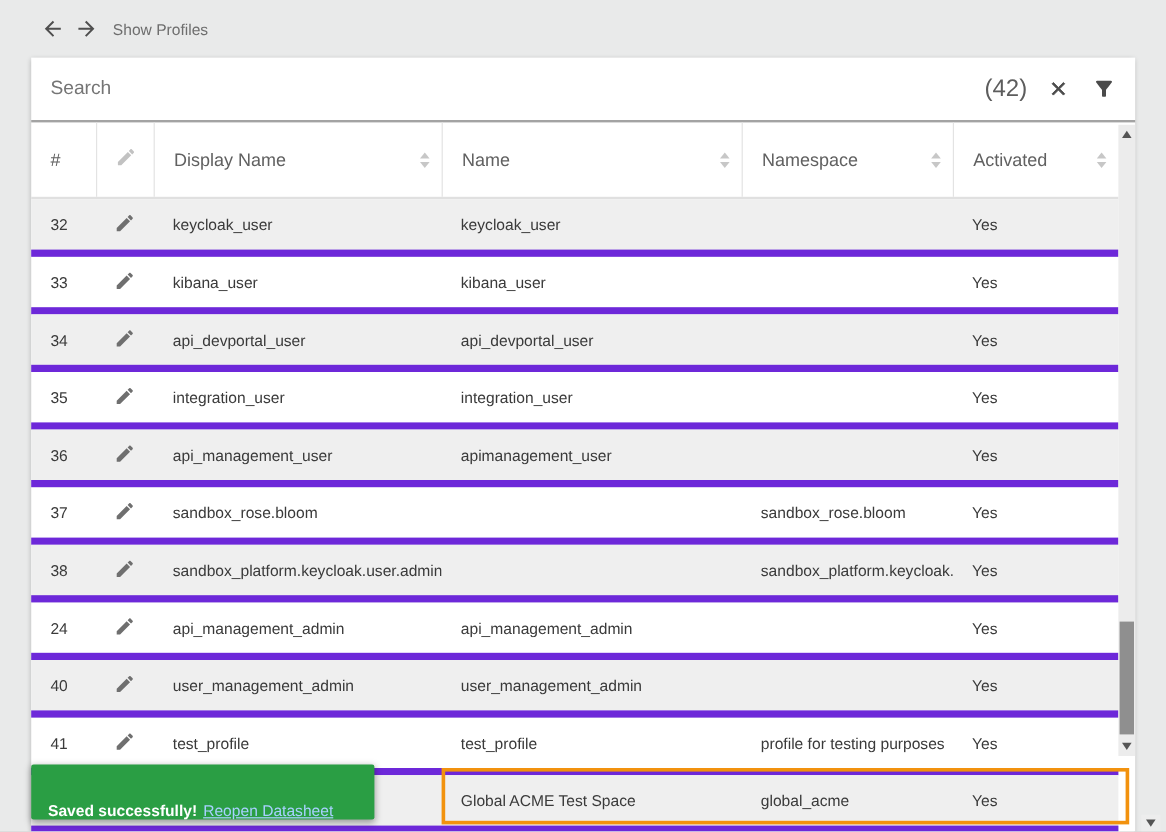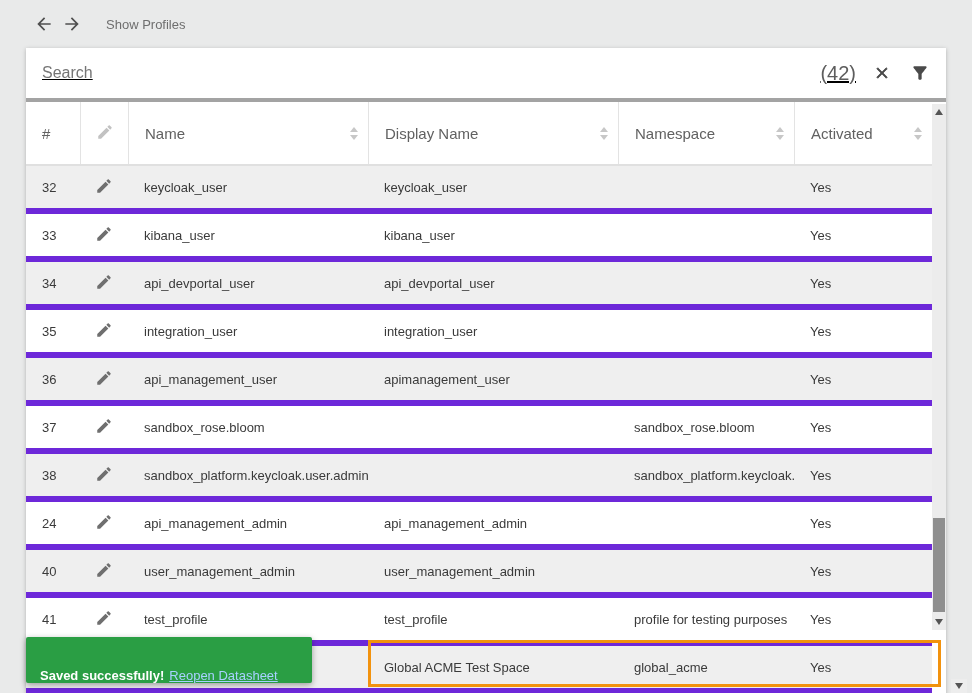--- a/index.html
+++ b/index.html
@@ -3,27 +3,27 @@
 <meta charset="utf-8">
 <style>
   * { box-sizing: border-box; margin: 0; padding: 0; }
   body { font-family: "Liberation Sans", sans-serif; background: #bdbdbd; }
   .page { position: relative; width: 972px; height: 693px; background: #e9eaea; overflow: hidden; }
 
   
   .topbar { position: absolute; top: 0; left: 0; right: 0; height: 48px; display: flex; align-items: center; padding-left: 34px; }
   .nav-ico { width: 20px; height: 20px; margin-right: 8px; cursor: pointer; }
   .nav-ico svg { width: 20px; height: 20px; fill: #4f4f4f; }
-  .topbar-title { font-size: 13px; color: #6e6e6e; margin-left: 16px; }
+  .topbar-title { font-size: 13px; color: #6e6e6e; margin-left: 4px; }
 
   
   .card { position: absolute; left: 26px; top: 48px; width: 920px; height: 660px; background: #fff; box-shadow: 0 1px 4px rgba(0,0,0,.25); }
 
   
-  .search-row { height: 54px; display: flex; align-items: center; padding: 0 16px; border-bottom: 4px solid #a3a3a3; text-decoration: underline; }
+  .search-row { height: 54px; display: flex; align-items: center; padding: 0 16px; border-bottom: 2px solid #a3a3a3; }
   .search-input { flex: 1; border: none; outline: none; font-size: 16px; color: #333; font-family: "Liberation Sans", sans-serif; background: transparent; }
   .search-input::placeholder { color: #757575; }
   .search-count { font-size: 20px; color: #5d5d5d; margin-right: 16px; }
   .sr-ico { width: 20px; height: 20px; cursor: pointer; display: flex; align-items: center; justify-content: center; }
   .sr-ico svg { fill: #4a4a4a; }
   .clear-ico { margin-right: 18px; }
 
   
   .thead, .trow { display: grid; grid-template-columns: 54px 48px 240px 250px 176px 1fr; width: 906px; align-items: center; }
   .thead { height: 64px; border-bottom: 2px solid #e0e0e0; }
@@ -100,28 +100,28 @@
         <span>#</span>
       </div>
       <div class="th icon-col">
         <span>
           <svg viewBox="0 0 24 24">
               <path d="M3 17.25V21h3.75L17.81 9.94l-3.75-3.75L3 17.25zM20.71 7.04c.39-.39.39-1.02 0-1.41l-2.34-2.34c-.39-.39-1.02-.39-1.41 0l-1.83 1.83 3.75 3.75 1.83-1.83z"></path>
             </svg>
         </span>
       </div>
       <div class="th">
-        <span>Name</span>
+        <span>Display Name</span>
         <span class="sort">
             <i class="t-up"></i>
             <i class="t-down"></i>
           </span>
       </div>
       <div class="th">
-        <span>Display Name</span>
+        <span>Name</span>
         <span class="sort">
             <i class="t-up"></i>
             <i class="t-down"></i>
           </span>
       </div>
       <div class="th">
         <span>Namespace</span>
         <span class="sort">
             <i class="t-up"></i>
             <i class="t-down"></i>

